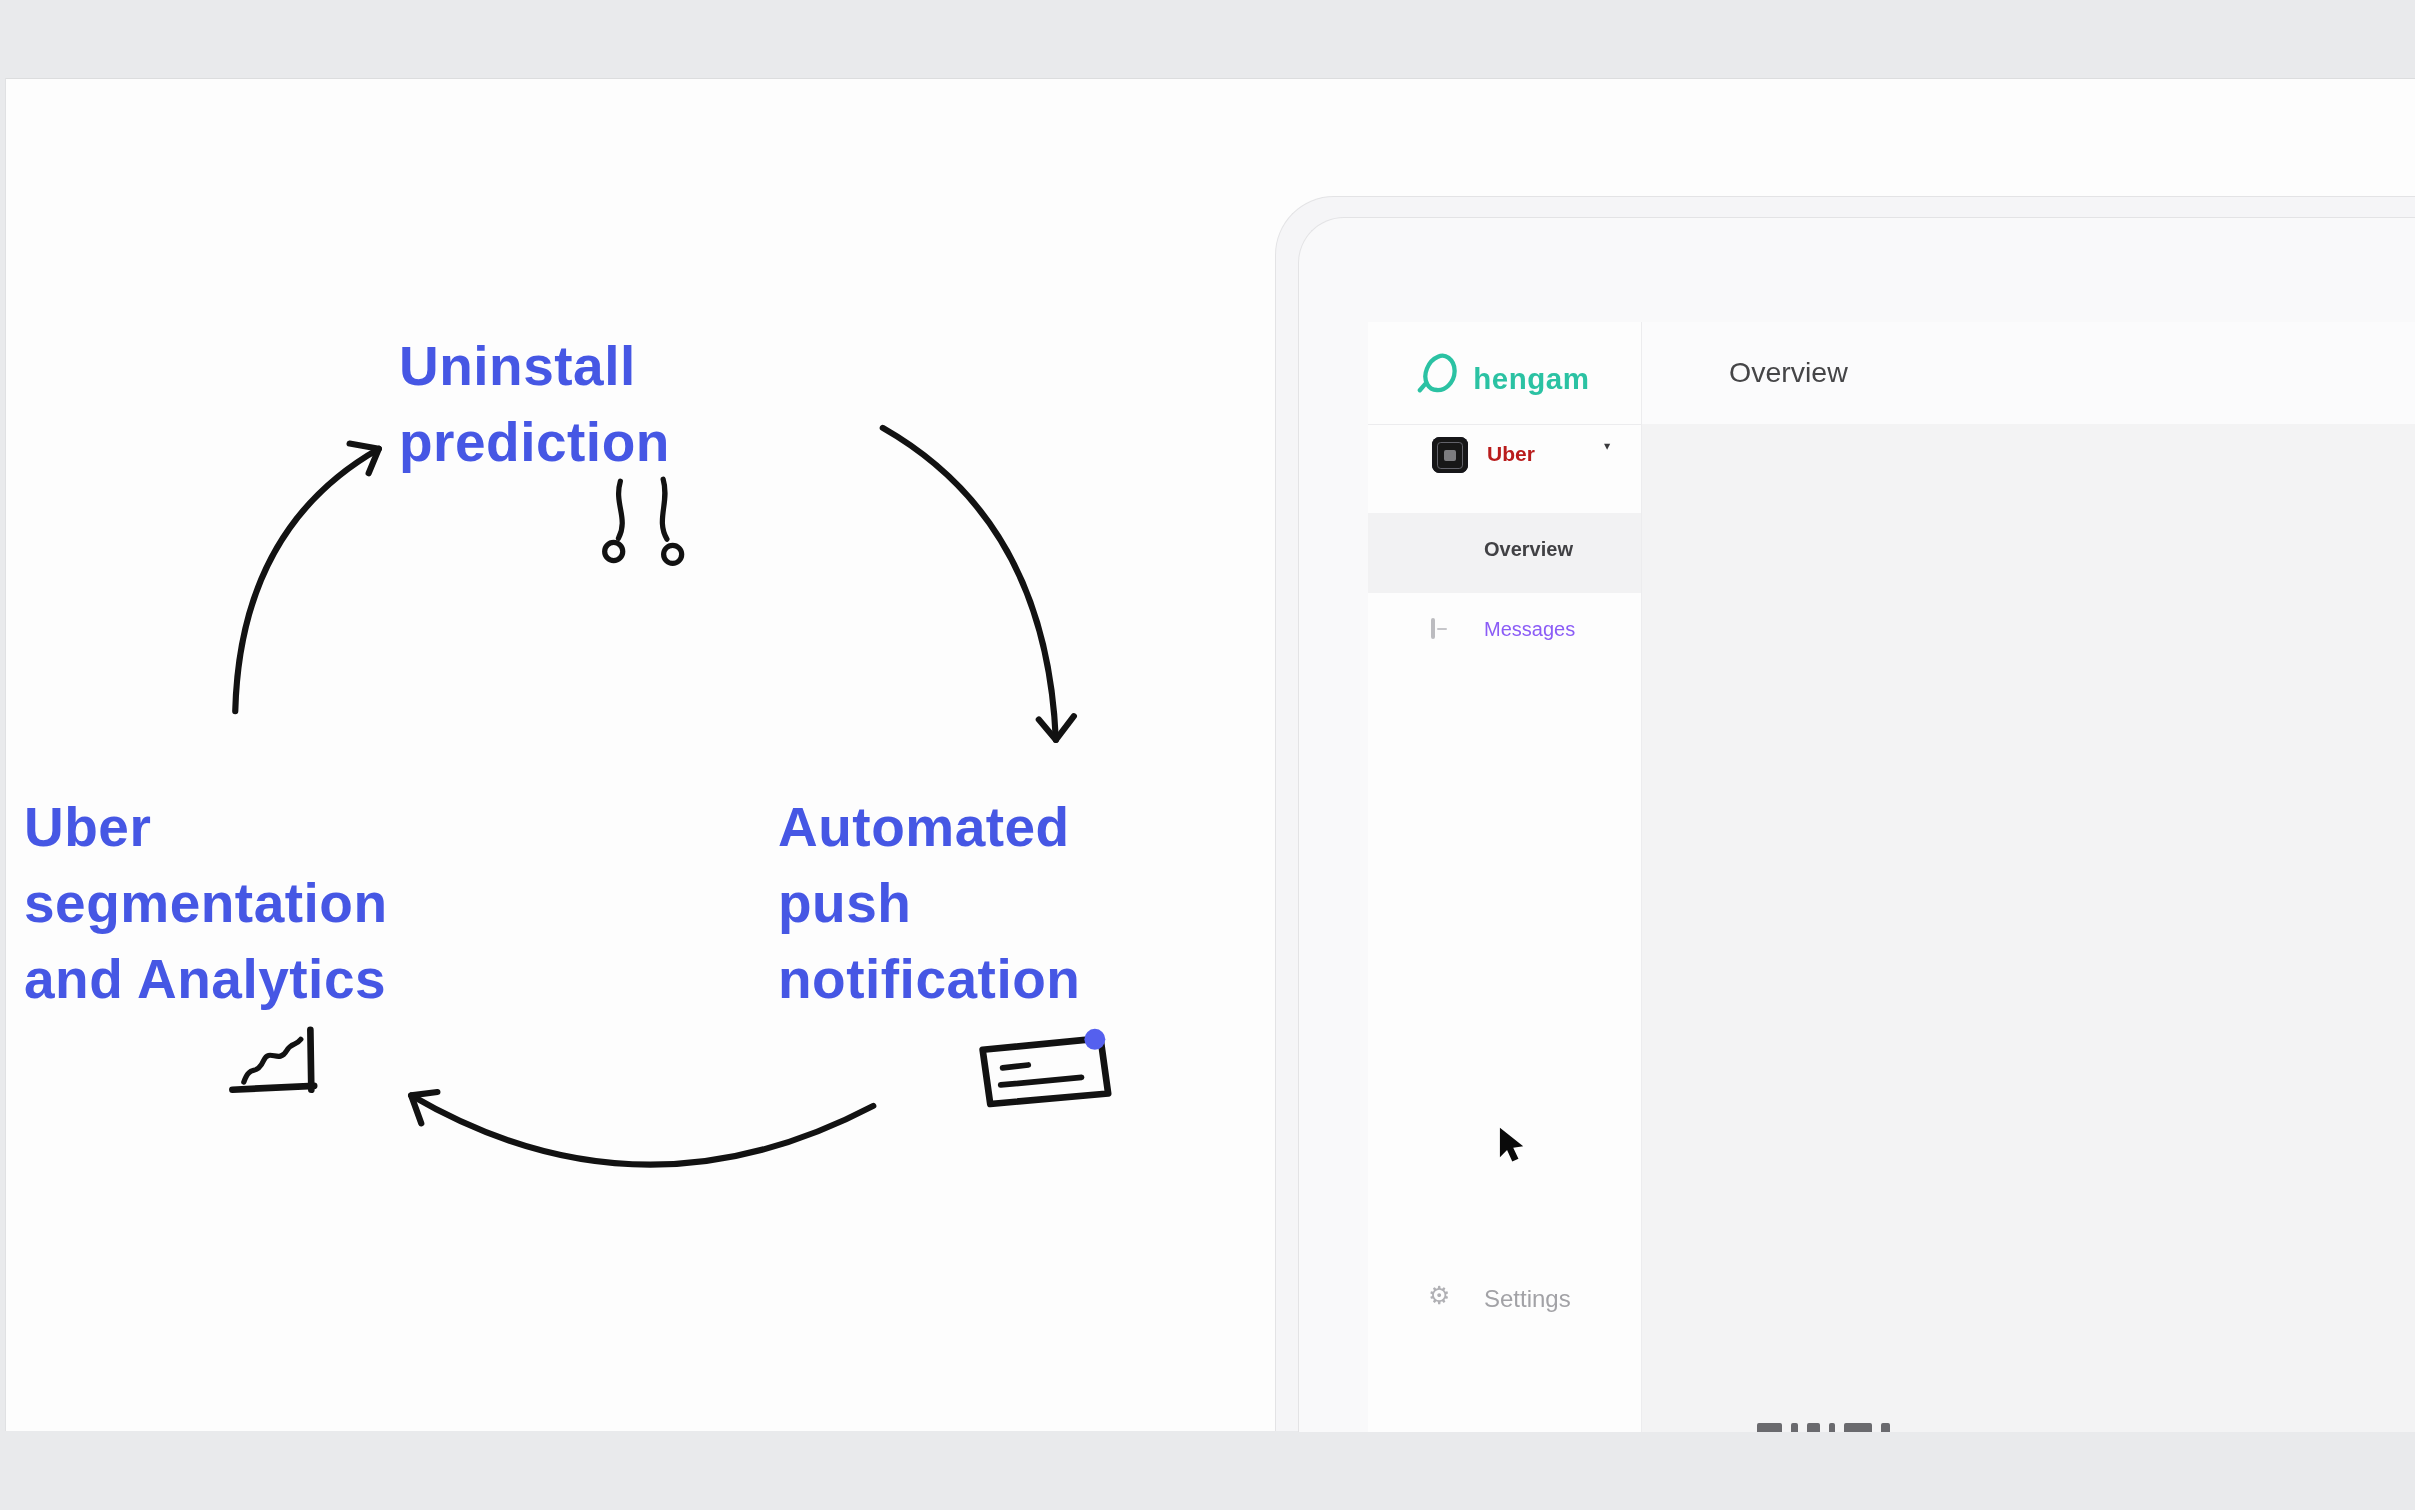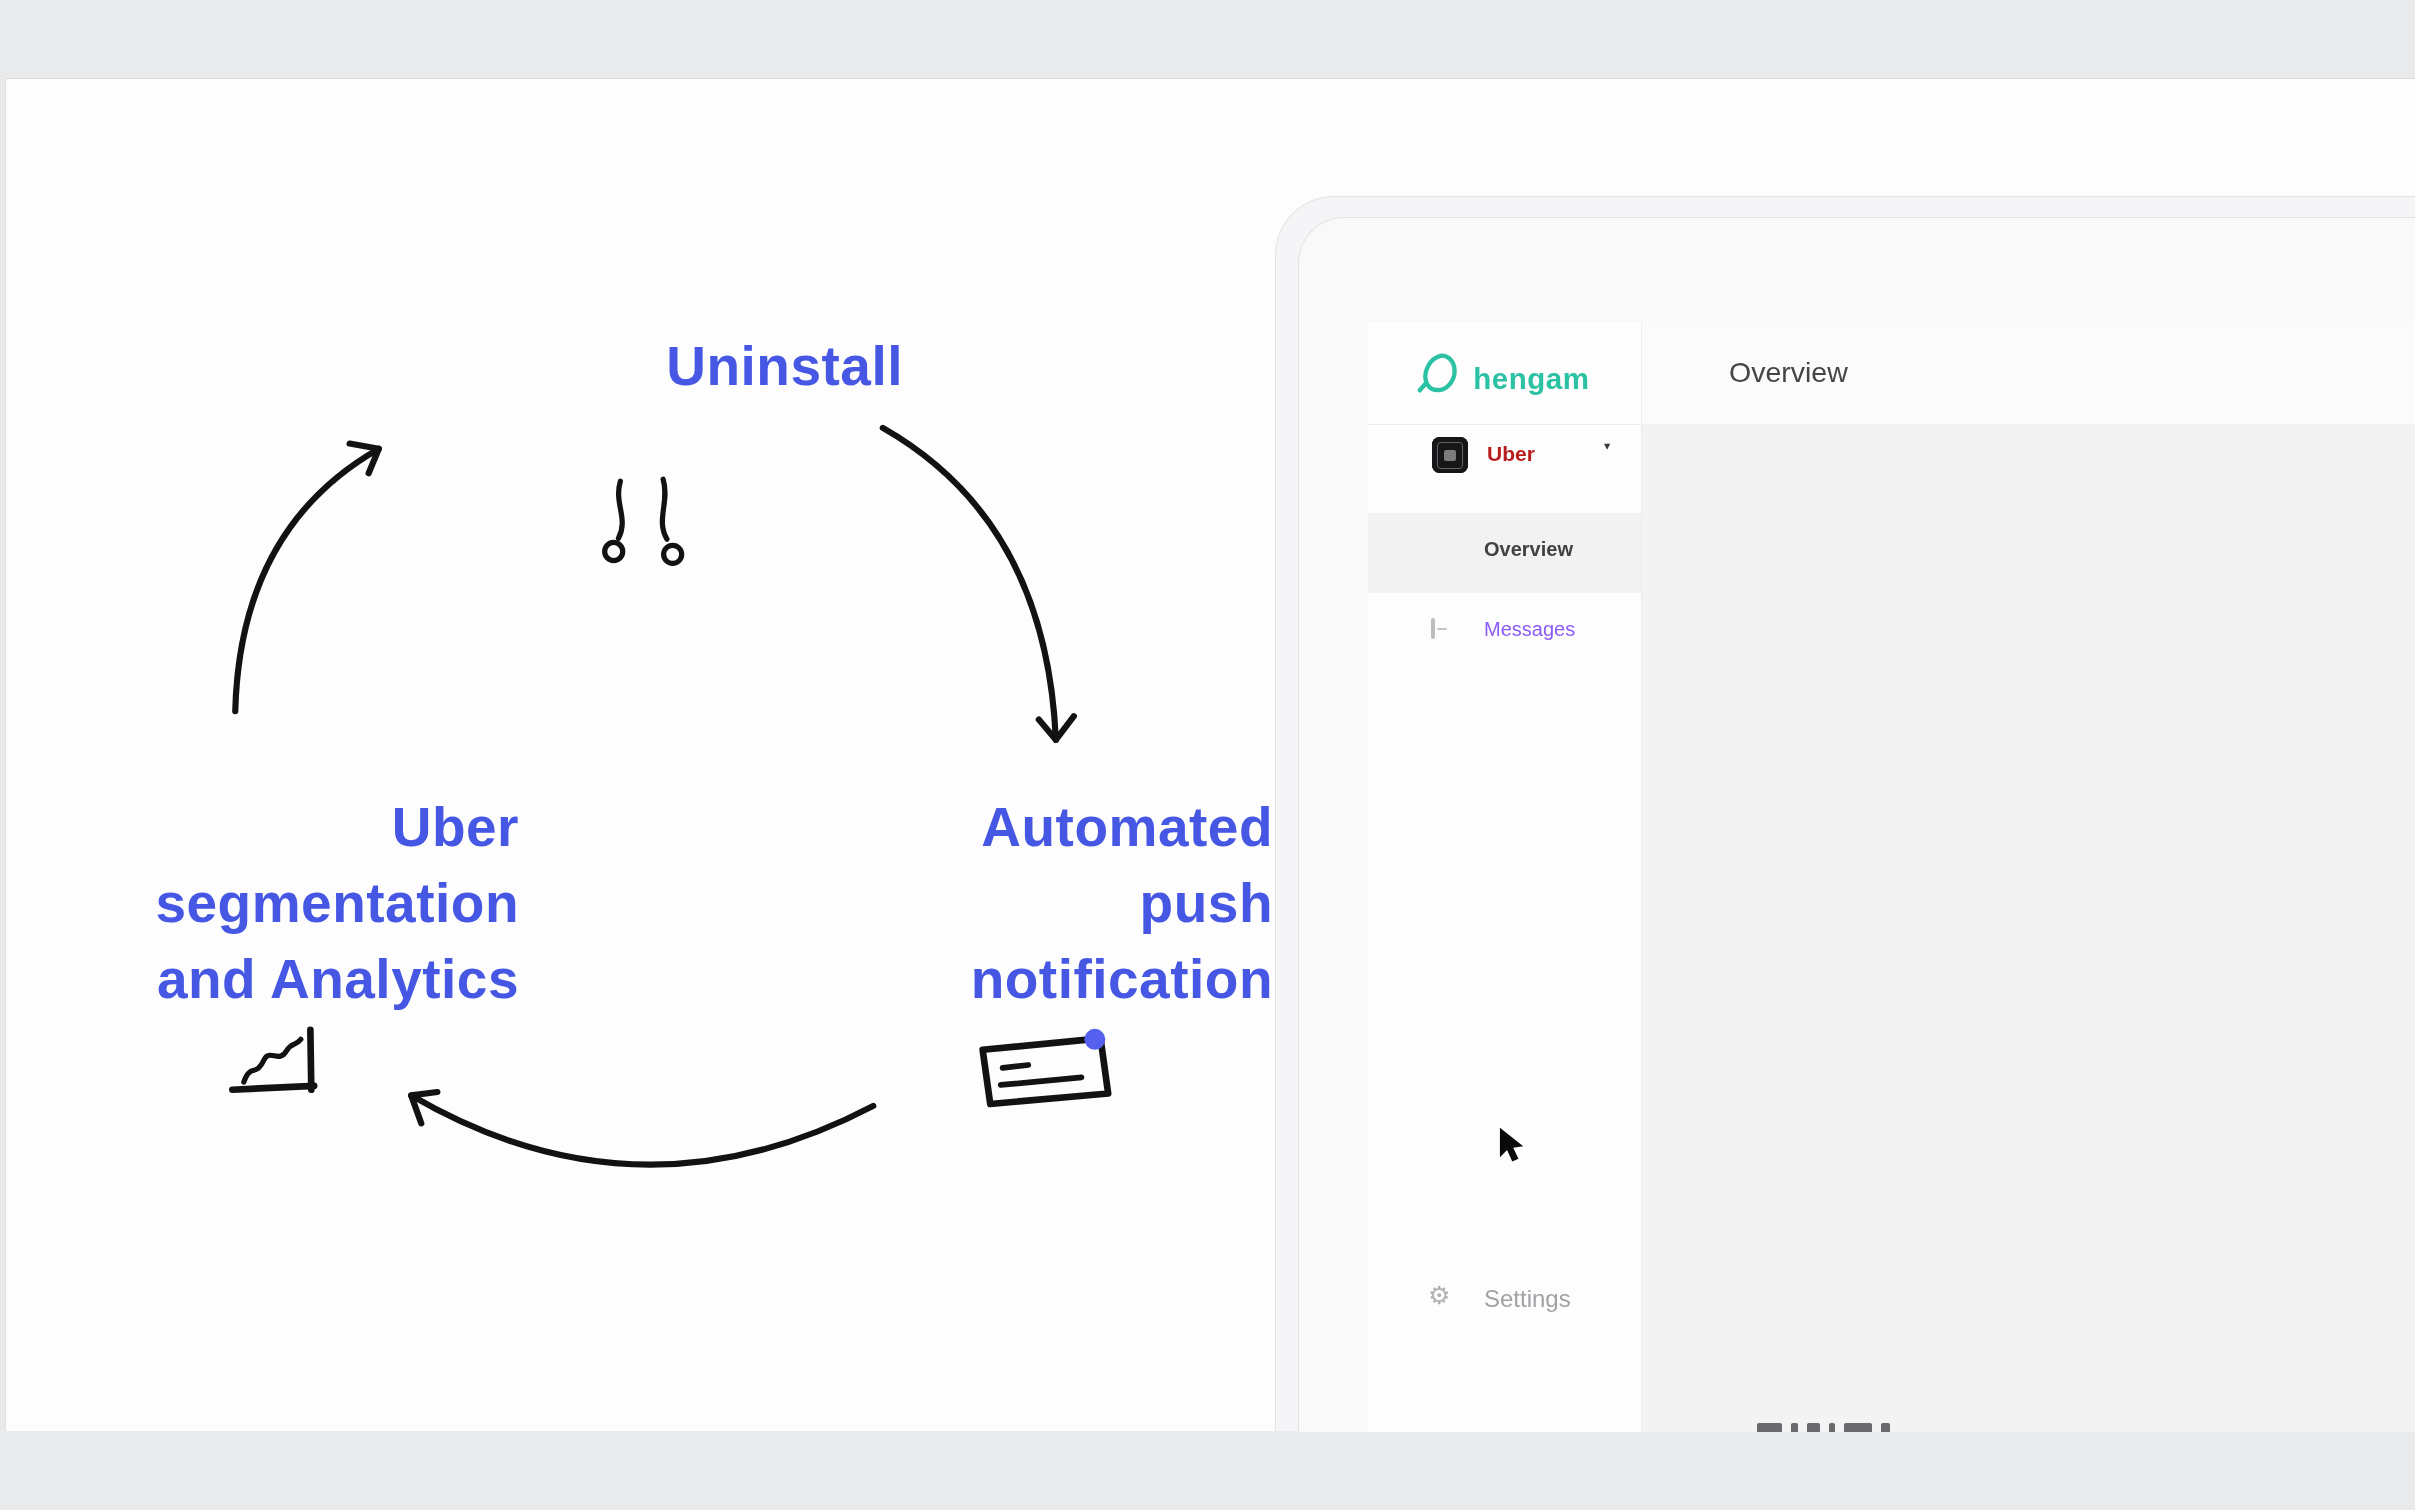--- a/index.html
+++ b/index.html
@@ -3,21 +3,21 @@
 <meta charset="utf-8">
 <style>
   html,body{margin:0;padding:0;background:#e9eaec;}
   *{box-sizing:border-box;}
   body{font-family:"Liberation Sans","DejaVu Sans",sans-serif;}
   .stage{position:relative;width:2416px;height:1510px;overflow:hidden;background:#e9eaec;}
   
   .canvas{position:absolute;left:5.7px;top:78px;width:2410px;height:1353px;background:#fdfdfd;
           border-top:1px solid #dcddde;box-shadow:-1px 0 0 #e0e1e3;}
   
-  .node-label{position:absolute;text-align:right;color:#4657e4;font-weight:700;
+  .node-label{position:absolute;text-align:left;color:#4657e4;font-weight:700;
               font-size:55px;line-height:76px;letter-spacing:0.5px;}
   .node-uninstall{left:399px;top:328px;width:504px;}
   .node-push{left:778px;top:789px;width:495px;}
   .node-seg{left:24px;top:789px;width:495px;}
   
   .window-rim{position:absolute;left:1275px;top:196px;width:1140px;height:1235px;
               background:#f5f5f7;border:1px solid #e3e3e5;border-right:0;border-bottom:0;
               border-radius:59px 0 0 0;}
   .window{position:absolute;left:1298px;top:217px;width:1118px;height:1215px;
           background:#f9f9fa;border:1px solid #e3e3e5;border-right:0;border-bottom:0;
@@ -63,20 +63,21 @@
 </style>
 </head>
 <body>
 
 <div class="stage">
 
   <div class="canvas"></div>
 
   <div class="node-label node-uninstall">
     <div>Uninstall</div>
+    <div>prediction</div>
   </div>
   <div class="node-label node-push">
     <div>Automated</div>
     <div>push</div>
     <div>notification</div>
   </div>
   <div class="node-label node-seg">
     <div>Uber</div>
     <div>segmentation</div>
     <div>and Analytics</div>

